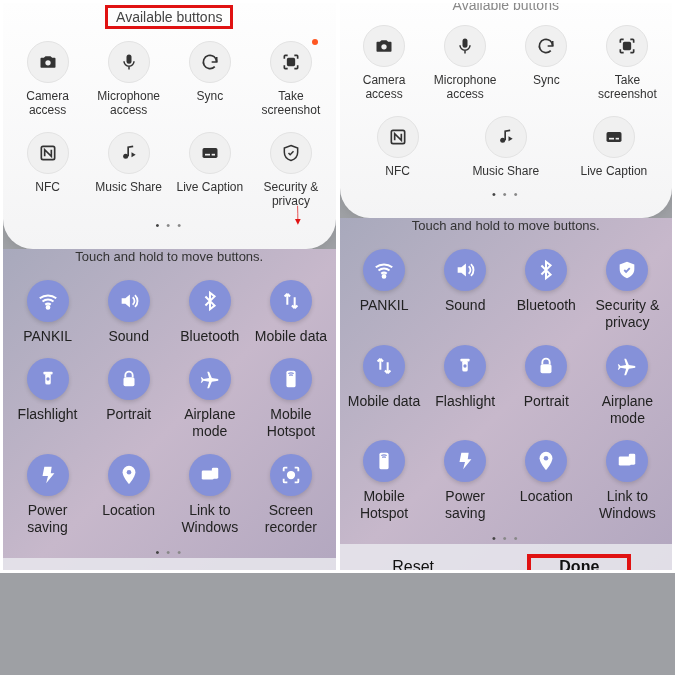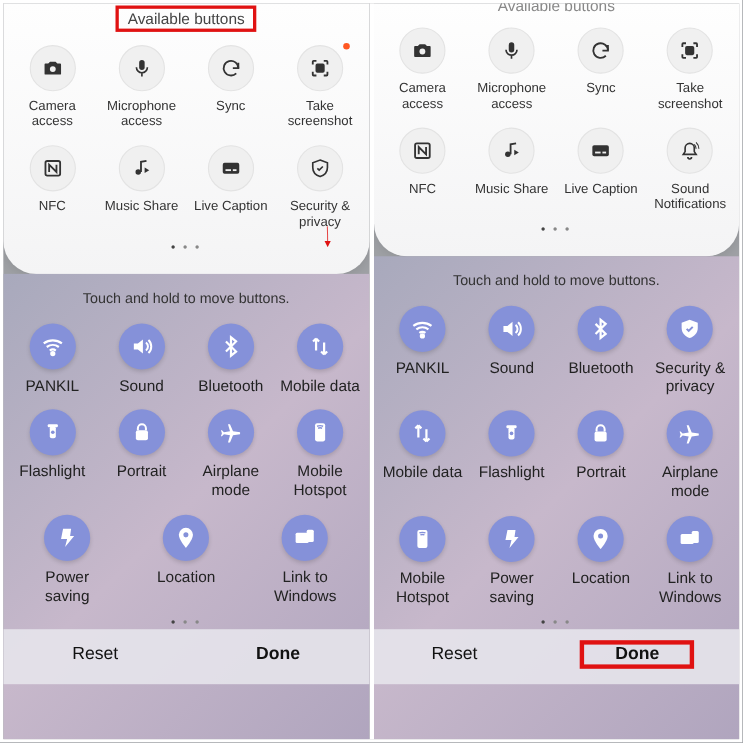--- a/index.html
+++ b/index.html
@@ -1,31 +1,31 @@
 <!DOCTYPE html>
 <html><head>
 <meta charset="utf-8">
 <style>
 html,body{margin:0;padding:0;background:#9ea0a4;font-family:-apple-system,Helvetica,Arial,sans-serif}
-.wrap{display:flex;width:675px;height:675px;border:3px solid #fff;box-sizing:border-box}
+.wrap{display:flex;width:675px;height:573px;border:3px solid #fff;box-sizing:border-box}
 .phone{flex:1;position:relative;display:flex;flex-direction:column;overflow:hidden}
 .sep{width:4px;background:#fff}
 .top-panel{background:linear-gradient(#fefefe,#f4f4f5);border-bottom-left-radius:30px;border-bottom-right-radius:30px;padding:0 0 18px 0;box-shadow:0 2px 8px rgba(0,0,0,0.08)}
 .avail{text-align:center;font-size:14px;color:#444;padding:2px 0 12px 0}
 .avail.cut{margin-top:-8px;color:#888}
 .hi-red{display:inline-block;border:3px solid #e01212;padding:1px 8px}
 .grid{display:flex;flex-wrap:wrap;justify-content:space-around;padding:0 4px}
 .tile{width:25%;text-align:center;margin-bottom:14px;position:relative}
 .ic-av{width:40px;height:40px;margin:0 auto 6px auto;border-radius:50%;background:#f0f0f0;border:1px solid #e3e3e3;display:flex;align-items:center;justify-content:center;color:#333}
 .ic-act{width:42px;height:42px;margin:0 auto 6px auto;border-radius:50%;background:#8591d9;display:flex;align-items:center;justify-content:center;color:#fff;box-shadow:0 2px 4px rgba(0,0,0,0.15)}
 .lbl{font-size:12px;color:#333;line-height:1.2;padding:0 2px}
 .dark .lbl{color:#222;font-size:14px}
 .dots{text-align:center;font-size:11px;color:#888;letter-spacing:2px;margin-top:-4px}
 .dots .cur{color:#444}
-.bottom{flex:1;background:linear-gradient(135deg,#a8a9bc,#c7b8cb,#b0a5be);padding-top:14px;display:flex;flex-direction:column;position:relative}
+.bottom{flex:1;background:linear-gradient(135deg,#a8a9bc,#c7b8cb,#b0a5be);display:flex;flex-direction:column;position:relative}
 .hint{text-align:center;font-size:13px;color:#333;margin-bottom:16px}
 .bar{display:flex;justify-content:space-around;padding:10px 0 14px 0;background:rgba(230,228,235,0.9)}
 .btn{font-size:16px;color:#111;padding:4px 12px;font-weight:400}
 .btn.bold{font-weight:700}
 .hi-done{border:4px solid #e01212;padding:0 16px}
 .dot-orange{position:absolute;top:-2px;right:14px;width:6px;height:6px;border-radius:50%;background:#ff5722}
 svg{width:20px;height:20px}
 .ic-act svg{width:22px;height:22px}
 .arrow{position:absolute;left:286px;top:202px;z-index:10;pointer-events:none}
 </style>
@@ -206,20 +206,29 @@
             <div class="lbl">Location</div>
           </div>
           <div class="tile">
             <div class="ic-act">
               <svg viewBox="0 0 24 24" fill="currentColor">
                 <rect x="3" y="7" width="13" height="10" rx="1.5"></rect>
                 <rect x="14" y="4" width="7" height="12" rx="1.5"></rect>
               </svg>
             </div>
             <div class="lbl">Link to Windows</div>
+          </div>
+          <div class="tile">
+            <div class="ic-act">
+              <svg viewBox="0 0 24 24" fill="none" stroke="currentColor" stroke-width="2">
+                <path d="M4 8V5a1 1 0 011-1h3M20 8V5a1 1 0 00-1-1h-3M4 16v3a1 1 0 001 1h3M20 16v3a1 1 0 01-1 1h-3"></path>
+                <circle cx="12" cy="12" r="3.5" fill="currentColor"></circle>
+              </svg>
+            </div>
+            <div class="lbl">Screen recorder</div>
           </div>
         </div>
    <div class="dots"><span class="cur">•</span> • •</div>
    <div class="bar">
     <span class="btn">Reset</span>
     <span class="btn bold">Done</span>
    </div>
   </div>
   <svg class="arrow" width="40" height="140" viewBox="0 0 40 140">
    <defs>
@@ -293,29 +302,20 @@
           <div class="tile">
             <div class="ic-av">
               <svg viewBox="0 0 24 24" fill="currentColor">
                 <rect x="3" y="6" width="18" height="12" rx="2"></rect>
                 <rect x="6" y="13" width="6" height="2" fill="#f0f0f0"></rect>
                 <rect x="14" y="13" width="4" height="2" fill="#f0f0f0"></rect>
               </svg>
             </div>
             <div class="lbl">Live Caption</div>
           </div>
-          <div class="tile">
-            <div class="ic-av">
-              <svg viewBox="0 0 24 24" fill="none" stroke="currentColor" stroke-width="1.8">
-                <path d="M12 4a5 5 0 00-5 5v4l-2 3h14l-2-3V9a5 5 0 00-5-5zM10 19a2 2 0 004 0"></path>
-                <path d="M17 5a7 7 0 012 5M19 3a10 10 0 013 7" stroke-width="1.2"></path>
-              </svg>
-            </div>
-            <div class="lbl">Sound Notifications</div>
-          </div>
         </div>
    <div class="dots"><span class="cur">•</span> • •</div>
   </div>
   <div class="bottom dark">
    <div class="hint">Touch and hold to move buttons.</div>
    <div class="grid" id="r-act">
           <div class="tile">
             <div class="ic-act">
               <svg viewBox="0 0 24 24" fill="none" stroke="currentColor" stroke-width="2.2">
                 <path d="M3 9a15 15 0 0118 0M6 12.5a10 10 0 0112 0M9 16a5 5 0 016 0"></path>

